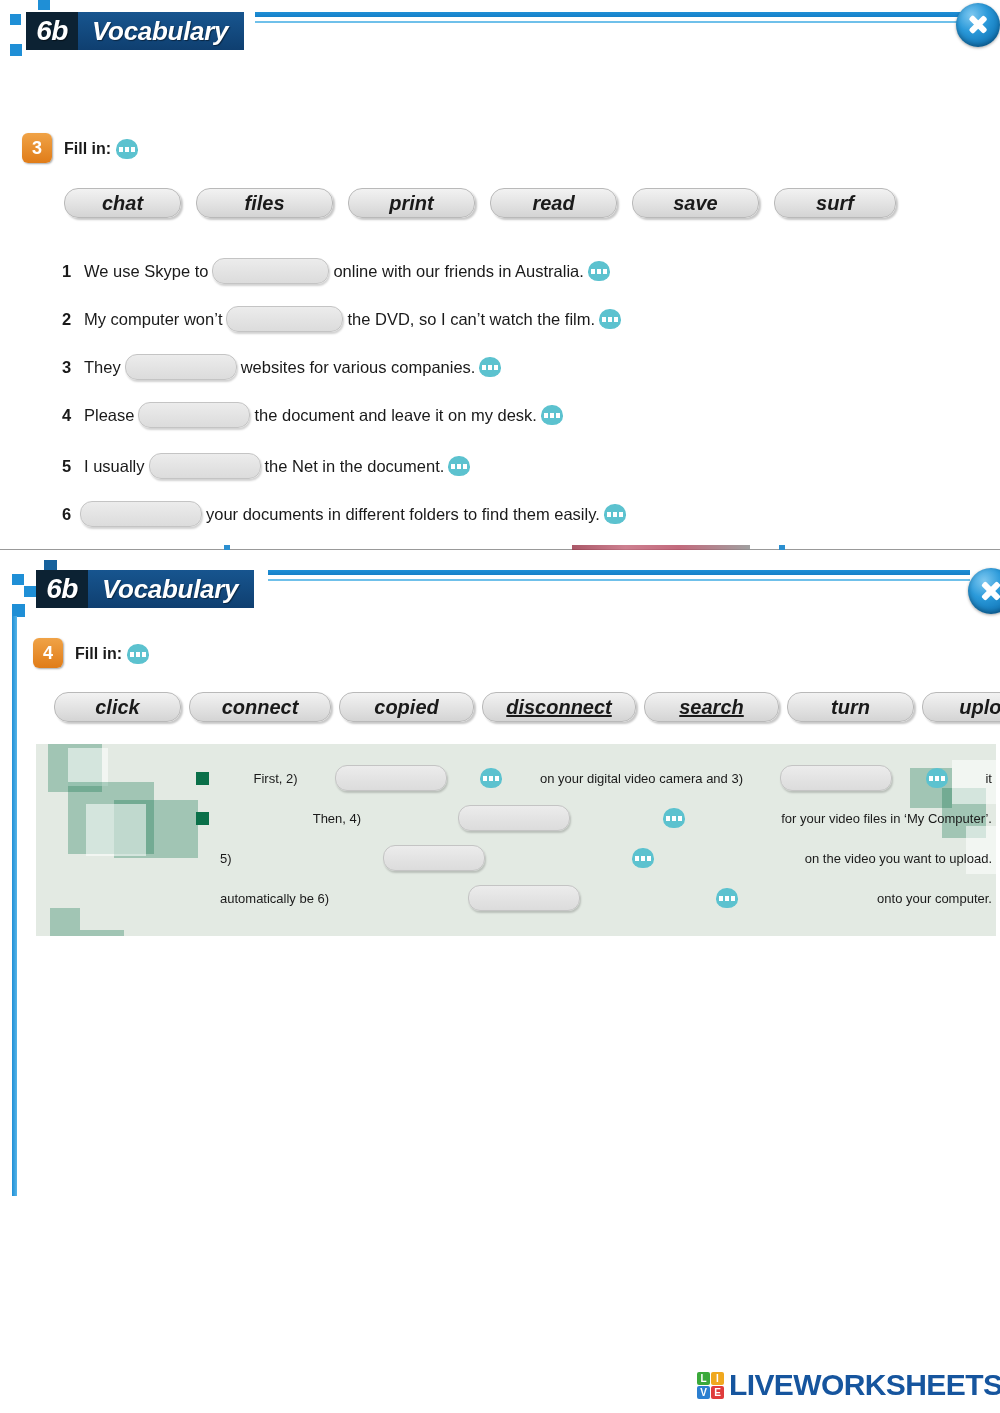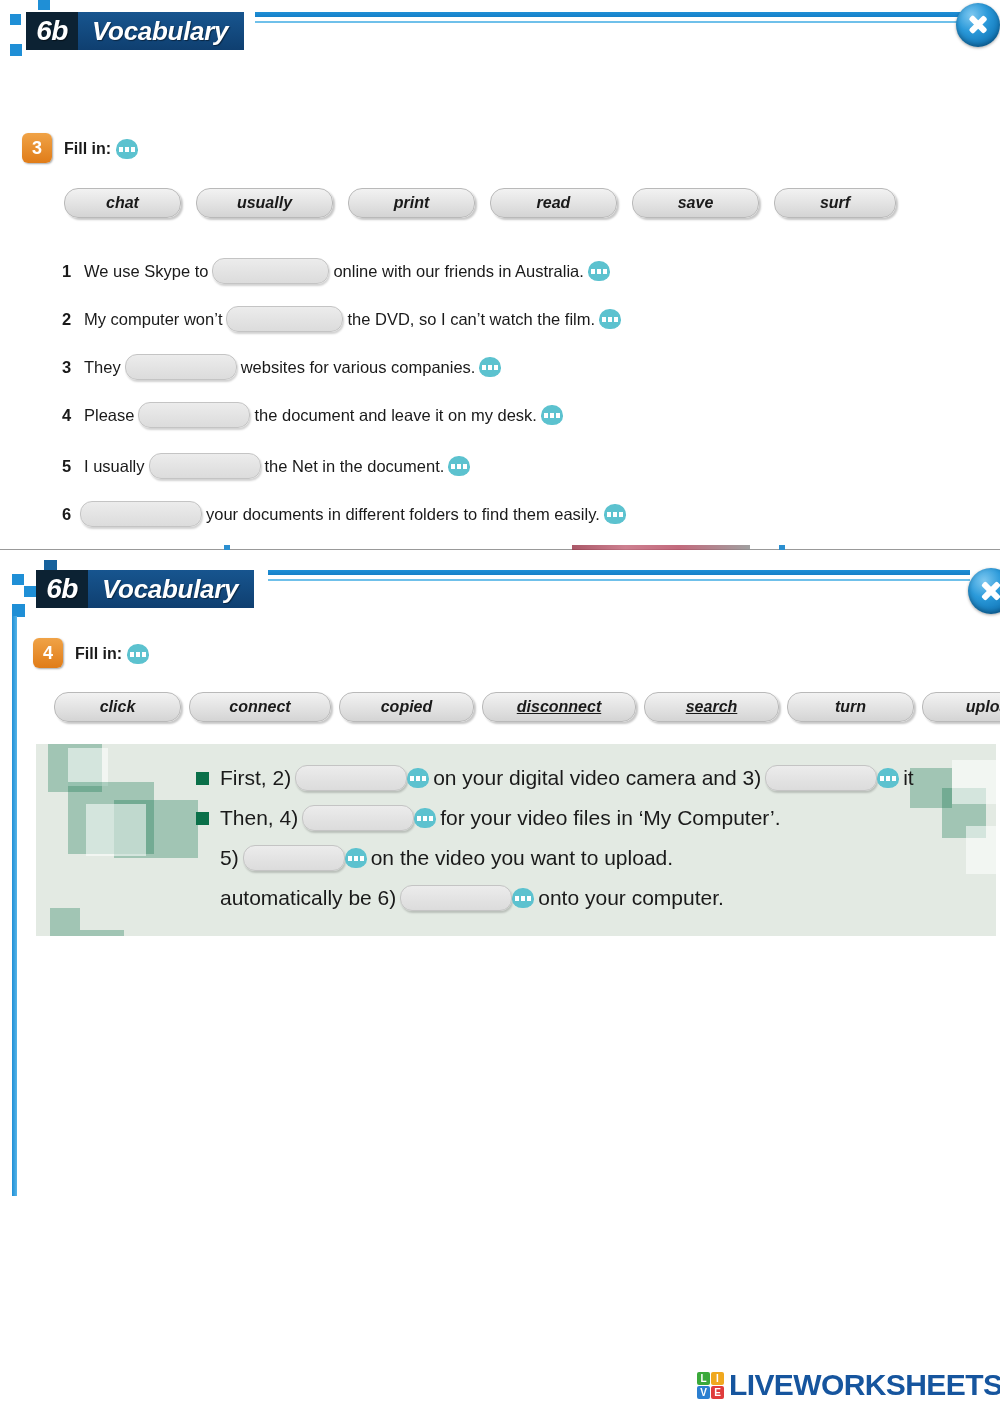--- a/index.html
+++ b/index.html
@@ -175,21 +175,21 @@
   }
   .pill {
     height: 28px;
     border-radius: 14px;
     background: linear-gradient(to bottom, #f2f2f2 0%, #e3e3e3 52%, #d4d4d4 100%);
     border: 1px solid #b9b9b9;
     box-shadow: 2px 2px 2px rgba(0,0,0,0.22);
     display: flex;
     align-items: center;
     justify-content: center;
-    font-size: 16px;
+    font-size: 20px;
     font-weight: bold;
     font-style: italic;
     color: #1a1a1a;
   }
 
   
   .blank {
     display: inline-block;
     height: 24px;
     border-radius: 12px;
@@ -242,24 +242,25 @@
     z-index: 2;
   }
   .panel-body {
     position: relative;
     z-index: 2;
     padding: 14px 0 18px 0;
   }
   .p-line {
     display: flex;
     align-items: center;
-    font-size: 21px;
+    font-size: 13px;
     white-space: nowrap;
     margin: 0 0 0 160px;
     height: 40px;
+    justify-content: space-between;
   }
   .bullet {
     width: 13px;
     height: 13px;
     background: #0a7049;
     flex: none;
     margin-right: 7px;
   }
   .p-line .txt { padding: 0 4px; }
   .nobul { margin-left: 180px; }
@@ -357,21 +358,21 @@
     <span>Fill in:</span>
     <span class="hint">
         <i></i>
         <i></i>
         <i></i>
       </span>
   </div>
 
   <div class="wordbank" style="left:64px;top:188px;gap:15px;">
       <div class="pill" style="width: 115px;">chat</div>
-      <div class="pill" style="width: 135px;">usually</div>
+      <div class="pill" style="width: 135px;">files</div>
       <div class="pill" style="width: 125px;">print</div>
       <div class="pill" style="width: 125px;">read</div>
       <div class="pill" style="width: 125px;">save</div>
       <div class="pill" style="width: 120px;">surf</div>
     </div>
 
   <div class="q-row" style="left:62px;top:258px;">
       <span class="q-num">1</span>
       <span class="txt">We use Skype to</span>
       <span class="blank" style="width: 115px;"></span>

